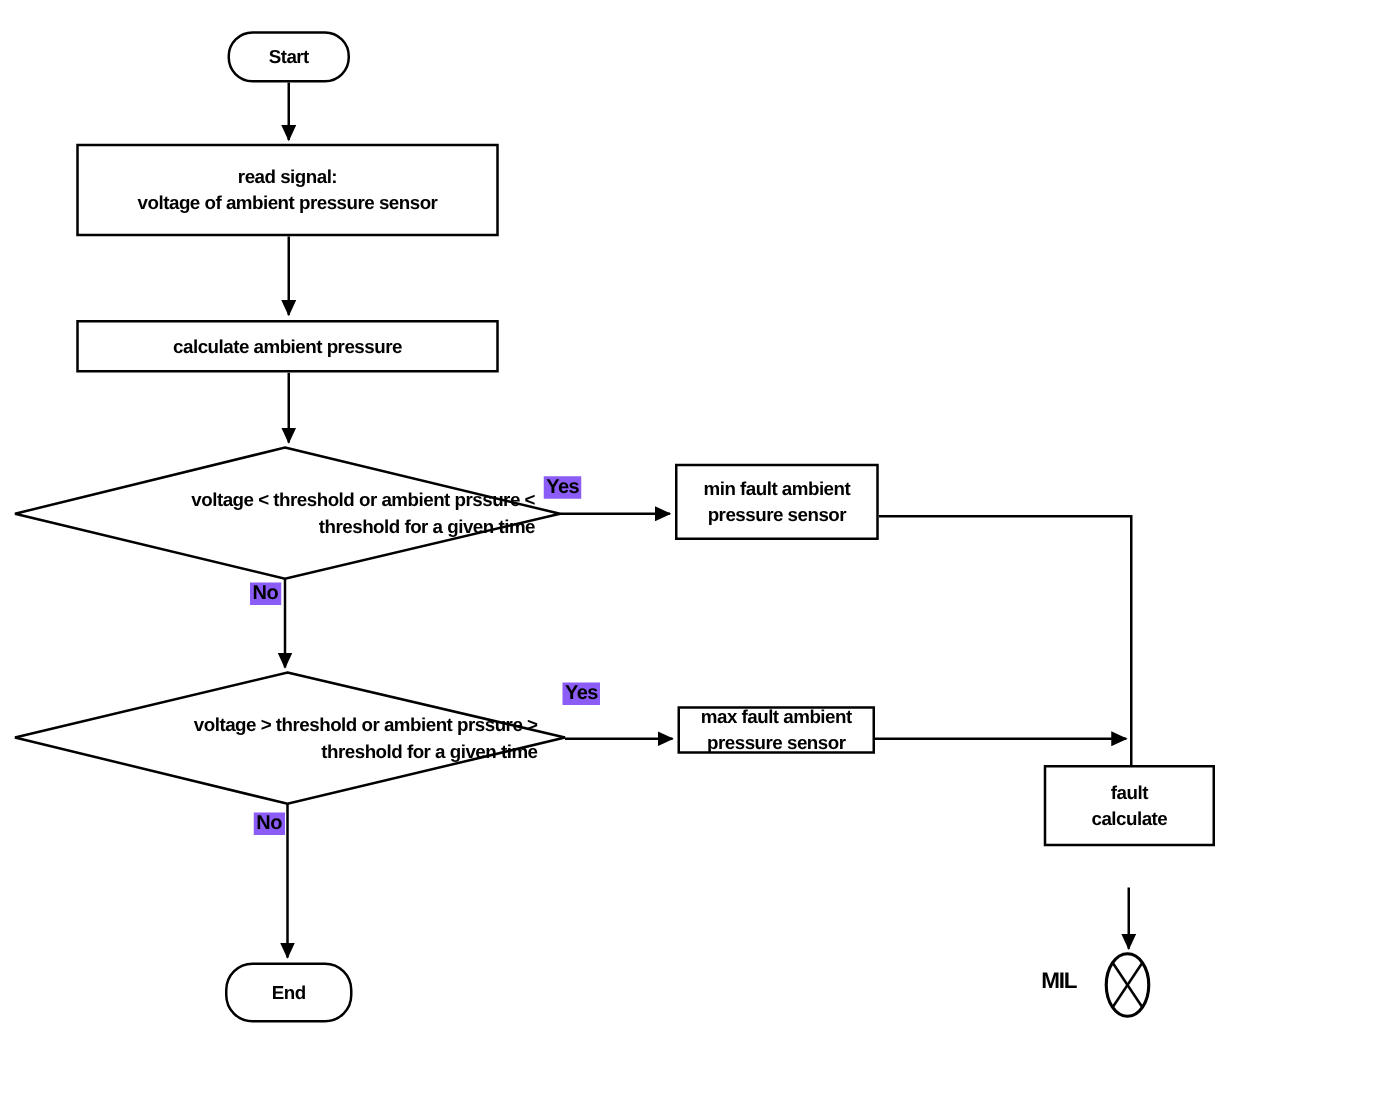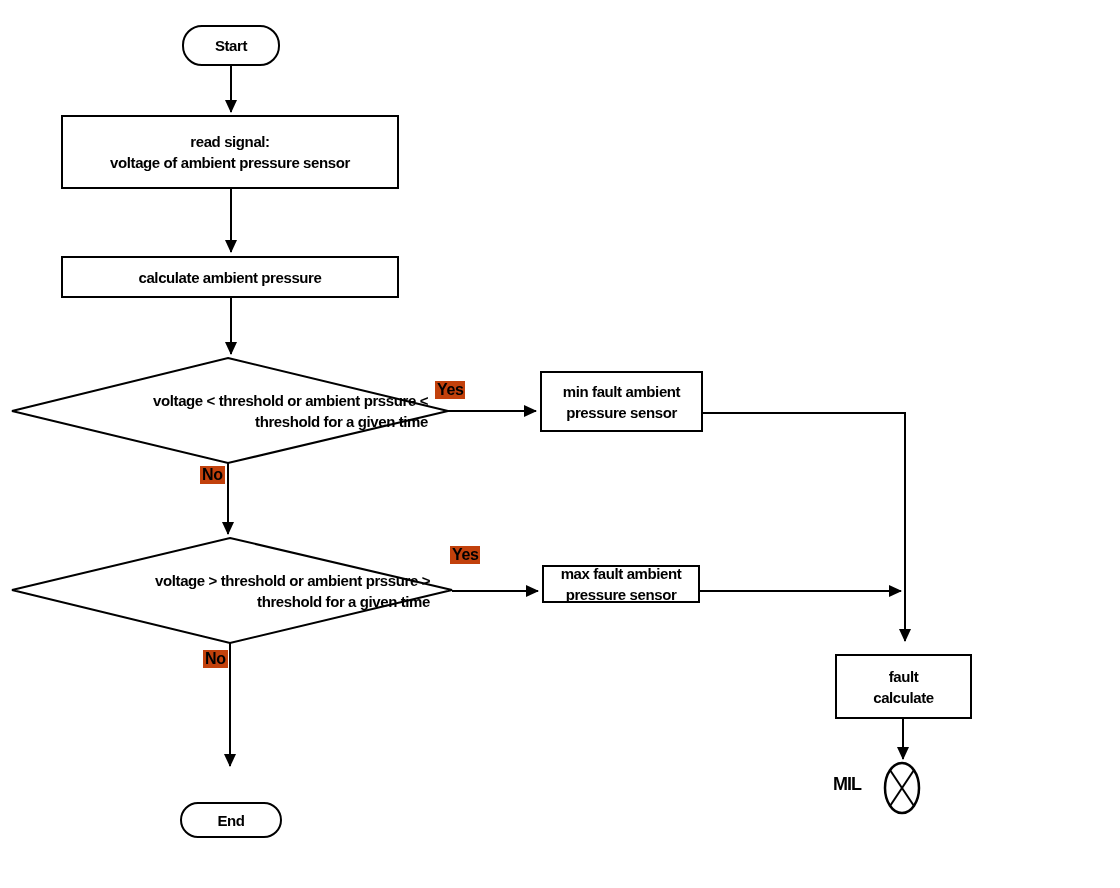--- a/index.html
+++ b/index.html
@@ -51,37 +51,37 @@
     font-weight: bold;
     letter-spacing: -0.4px;
     line-height: 21px;
     background: transparent;
   }
   .edge-label {
     position: absolute;
     font-size: 16px;
     font-weight: bold;
     letter-spacing: -0.4px;
-    background: #c2410c;
+    background: #8b5cf6;
     padding: 0 2px;
   }
   .mil-label {
     position: absolute;
     font-size: 18px;
     font-weight: bold;
     letter-spacing: -1px;
   }
   
   #node-start            { left: 182px; top: 25px;  width: 98px;  height: 41px; }
   #node-read-signal      { left: 61px;  top: 115px; width: 338px; height: 74px; }
   #node-calculate        { left: 61px;  top: 256px; width: 338px; height: 42px; }
   #node-min-fault        { left: 540px; top: 371px; width: 163px; height: 61px; }
   #node-max-fault        { left: 542px; top: 565px; width: 158px; height: 38px; }
-  #node-fault-processing { left: 835px; top: 654px; width: 137px; height: 65px; }
-  #node-end              { left: 180px; top: 770px; width: 102px; height: 36px; border-radius: 22px; margin-top: 32px; }
+  #node-fault-processing { left: 835px; top: 612px; width: 137px; height: 65px; }
+  #node-end              { left: 180px; top: 770px; width: 102px; height: 48px; border-radius: 22px; }
   #decision-min-text     { left: 28px;  top: 375px; width: 400px; height: 72px; }
   #decision-max-text     { left: 30px;  top: 555px; width: 400px; height: 72px; }
   #label-min-yes         { left: 435px; top: 381px; }
   #label-min-no          { left: 200px; top: 466px; }
   #label-max-yes         { left: 450px; top: 546px; }
   #label-max-no          { left: 203px; top: 650px; }
   #label-mil             { left: 833px; top: 774px; }
 </style>
 </head>
 <body>

